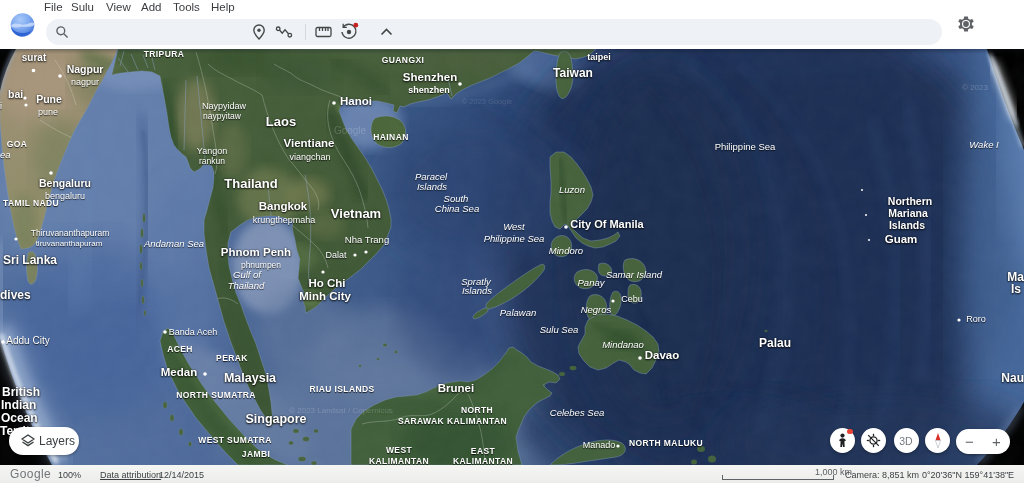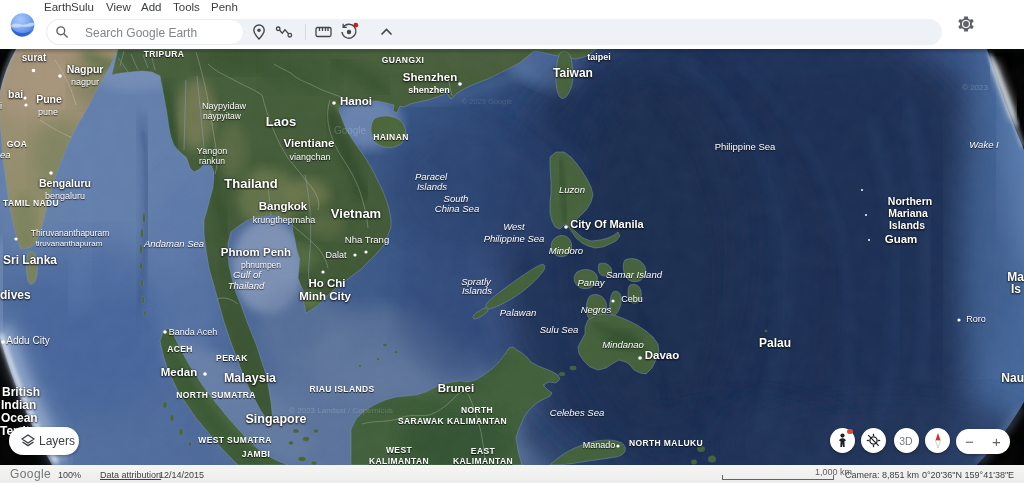--- a/index.html
+++ b/index.html
@@ -30,30 +30,27 @@
       <radialGradient id="lg1" cx="40%" cy="28%" r="85%">
         <stop offset="0%" stop-color="#a8c8f8"></stop>
           <stop offset="45%" stop-color="#7faaf0"></stop>
           <stop offset="100%" stop-color="#3367d6"></stop>
       </radialGradient>
     </defs>
     <circle cx="13.5" cy="14" r="11.8" fill="url(#lg1)"></circle>
     <path d="M1.8,15 C6,10 11,14.5 16,13.5 C20.5,12.6 23.5,10 25.2,12.5 L25.2,14 C21,17 16,15 11,16 C7,16.8 4,17 1.8,15 Z" fill="#cfe0fc" opacity=".8"></path>
     <path d="M2,16.5 C7,22.5 15,24 22.5,19.5 C19.5,24.5 13,26.8 7.8,24 C4.8,22.3 2.8,19.8 2,16.5 Z" fill="#2a5fd0" opacity=".9"></path>
   </svg>
-  <span class="menu" style="left:44px">Earth</span>
+  <span class="menu" style="left:44px">File</span>
   <span class="menu" style="left:71px">Sulu</span>
   <span class="menu" style="left:106px">View</span>
   <span class="menu" style="left:141px">Add</span>
   <span class="menu" style="left:173px">Tools</span>
-  <span class="menu" style="left:211px">Penh</span>
+  <span class="menu" style="left:211px">Help</span>
   <div id="toolpill"></div>
-  <div id="searchpill">
-      <span class="ph">Search Google Earth</span>
-    </div>
   <svg class="abs" style="left:55px;top:25px" width="14" height="14" viewBox="0 0 14 14" fill="none" stroke="#5f6368" stroke-width="1.4">
     <circle cx="5.8" cy="5.8" r="3.9"></circle>
       <line x1="8.8" y1="8.8" x2="12.6" y2="12.6"></line>
   </svg>
   <svg class="abs" style="left:250px;top:23px" width="18" height="18" viewBox="0 0 18 18" fill="none" stroke="#444746" stroke-width="1.4">
     <path d="M9,16 C9,16 3.8,10.5 3.8,7.2 C3.8,4.3 6.1,2 9,2 C11.9,2 14.2,4.3 14.2,7.2 C14.2,10.5 9,16 9,16 Z"></path>
     <circle cx="9" cy="7.2" r="1.7" fill="#444746" stroke="none"></circle>
   </svg>
   <svg class="abs" style="left:275px;top:23px" width="18" height="18" viewBox="0 0 18 18" fill="none" stroke="#444746" stroke-width="1.3">
     <circle cx="3.2" cy="5.8" r="1.8"></circle>

